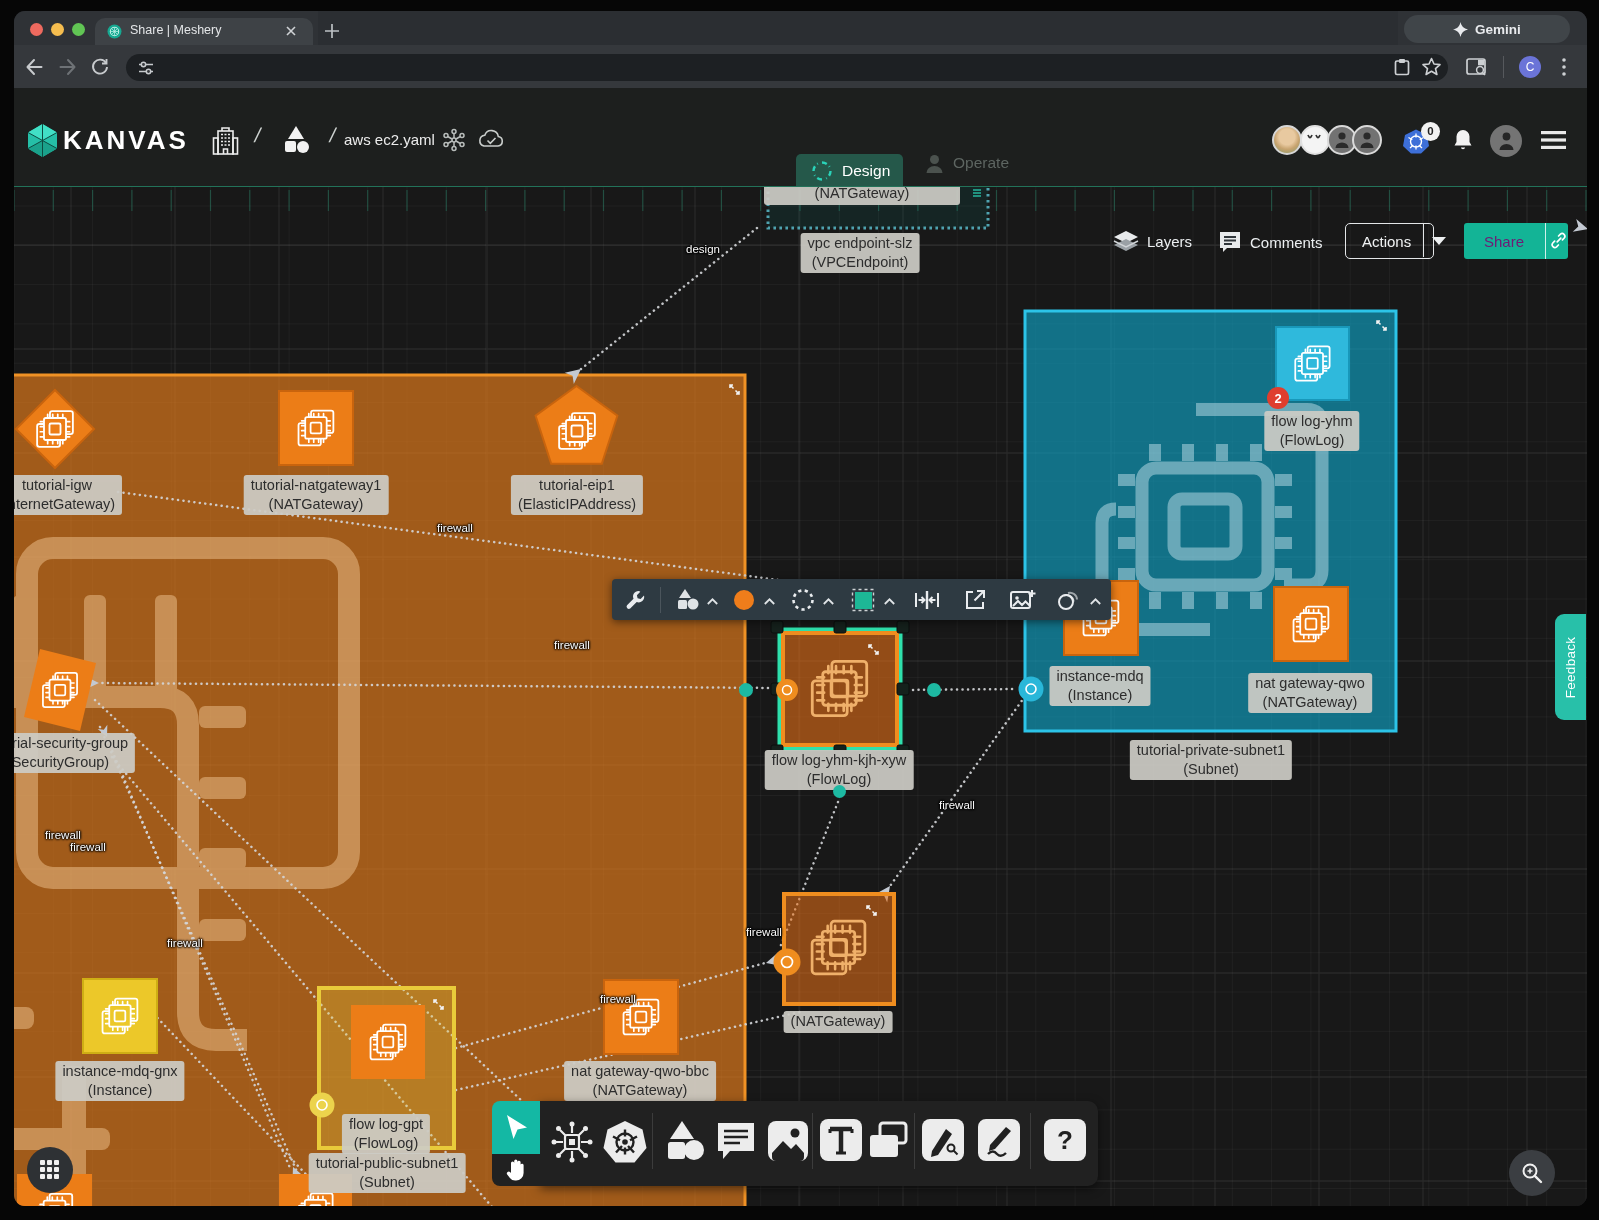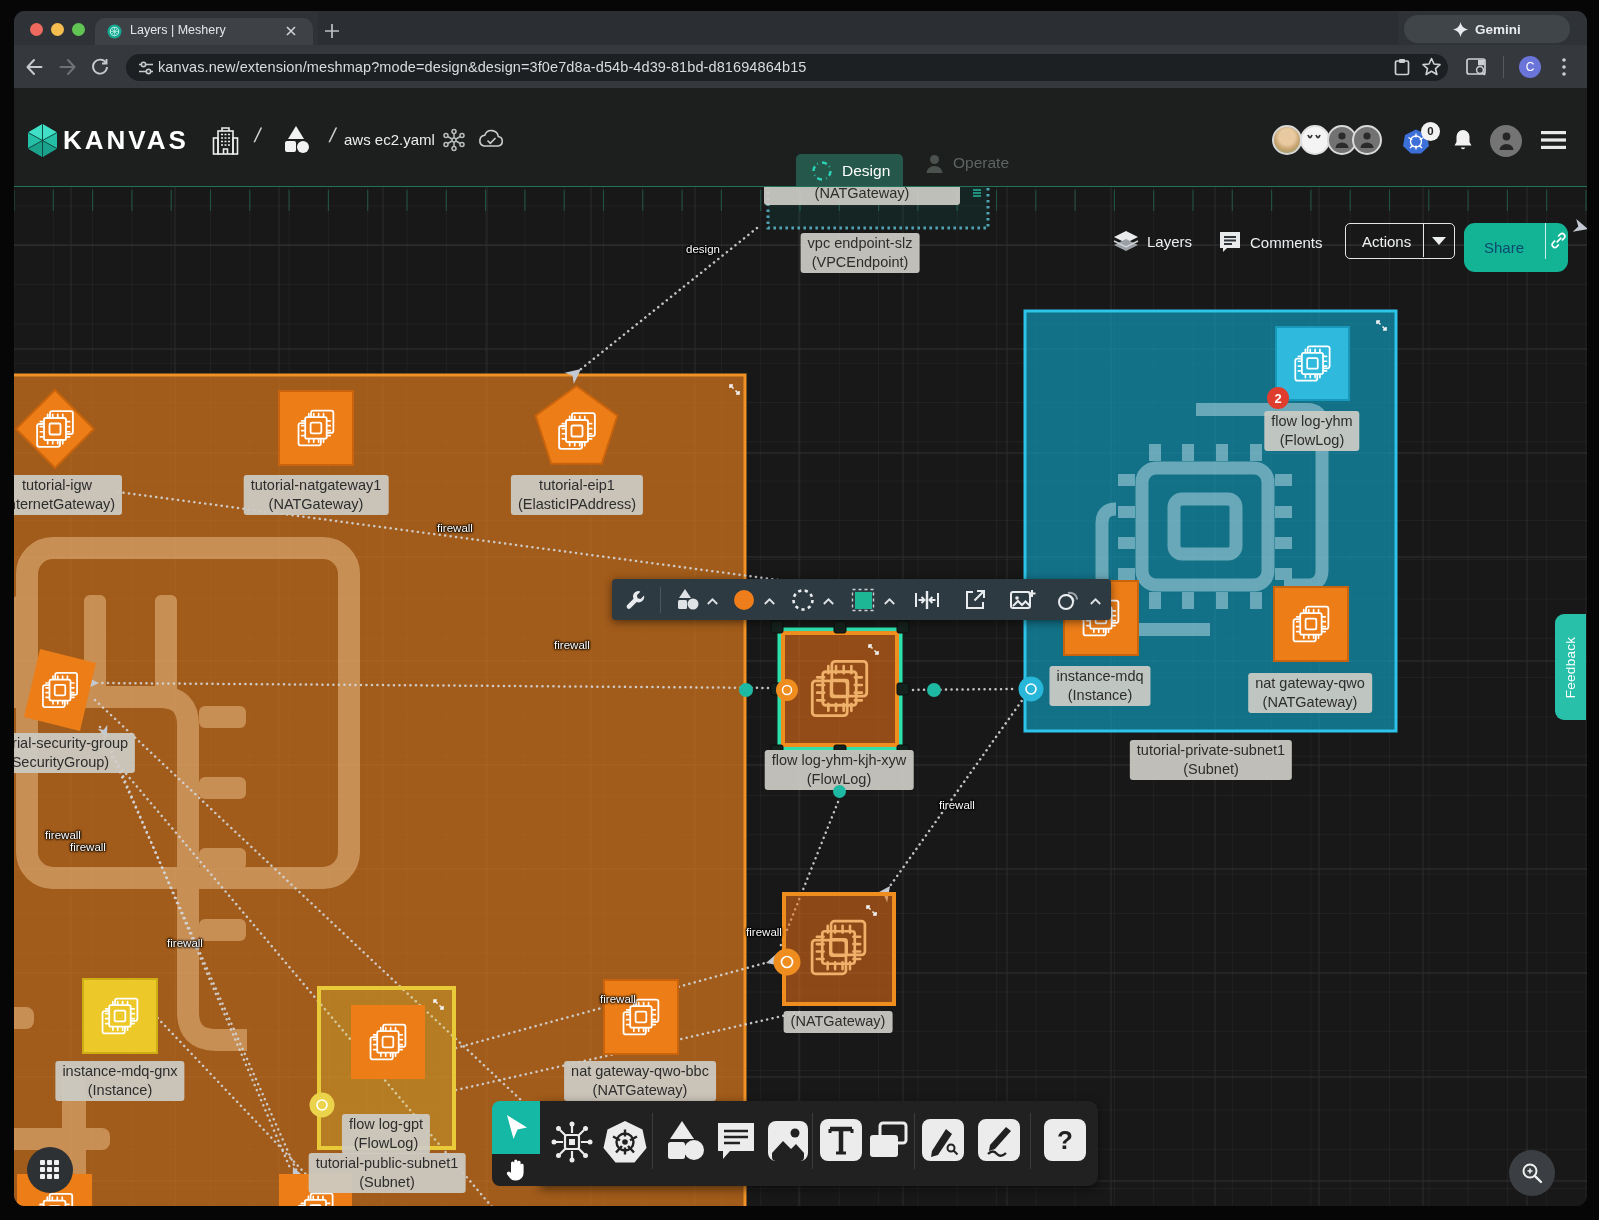--- a/index.html
+++ b/index.html
@@ -23,22 +23,22 @@
 .dtab{position:absolute;left:796px;top:154px;width:107px;height:33px;background:#25584a;border-radius:5px 5px 0 0;display:flex;align-items:center;color:#fff;font-size:15.5px}
 .otab{position:absolute;left:905px;top:154px;width:108px;height:33px;display:flex;align-items:flex-start;color:#5d6561;font-size:15.5px}
 .gline{position:absolute;left:14px;top:185.5px;width:1573px;height:2.5px;background:#227259}
 
 .cv{position:absolute;left:14px;top:187px;width:1573px;height:1019px;background:#181818;overflow:hidden}
 .cvc{position:absolute;left:-14px;top:-187px;width:1599px;height:1220px}
 .lbl{position:absolute;transform:translateX(-50%);background:rgba(204,203,197,0.93);color:#2d2d2d;font-size:14.5px;line-height:18.5px;text-align:center;border-radius:3px;padding:1px 7px 2px;white-space:nowrap}
 .elbl{position:absolute;transform:translateX(-50%);color:#fbfbfb;font-size:11.5px;line-height:12px;white-space:nowrap;text-shadow:0 1px 2px rgba(0,0,0,0.9),0 -1px 2px rgba(0,0,0,0.9),1px 0 2px rgba(0,0,0,0.9),-1px 0 2px rgba(0,0,0,0.9)}
 .ctxbar{position:absolute;left:612px;top:579px;width:499px;height:41px;background:#2e3a42;border-radius:4px;box-shadow:0 2px 8px rgba(0,0,0,0.5);display:flex;align-items:center}
 .cbtn{position:absolute;display:flex;align-items:center;color:#eceff1;font-size:15px;gap:8px}
-.actions{position:absolute;left:1345px;top:223px;width:110px;height:36px;border:1.5px solid #e3e6e8;border-radius:5px;color:#f0f2f3;font-size:15px;display:flex;align-items:center}
-.share{position:absolute;left:1464px;top:223px;width:104px;height:49px;background:#13b496;border-radius:11px;color:#0c4a6e;font-size:15px;display:flex;align-items:center}
+.actions{position:absolute;left:1345px;top:223px;width:89px;height:36px;border:1.5px solid #e3e6e8;border-radius:5px;color:#f0f2f3;font-size:15px;display:flex;align-items:center}
+.share{position:absolute;left:1464px;top:223px;width:104px;height:36px;background:#13b496;border-radius:3px;color:#701a75;font-size:15px;display:flex;align-items:center}
 .fb{position:absolute;left:1555px;top:614px;width:31px;height:106px;background:#28c0a9;border-radius:9px 0 0 9px;color:#fff;font-size:13.5px;display:flex;align-items:center;justify-content:center}
 .fb span{transform:rotate(-90deg);white-space:nowrap;letter-spacing:0.3px}
 .circbtn{position:absolute;border-radius:50%;display:flex;align-items:center;justify-content:center}
 .botbar{position:absolute;left:540px;top:1101px;width:558px;height:85px;background:#212121;border-radius:0 10px 10px 0;box-shadow:0 3px 10px rgba(0,0,0,0.5)}
 .selbtn{position:absolute;left:492px;top:1101px;width:48px;height:53px;background:#14b8a4;border-radius:8px 0 0 0}
 .handbtn{position:absolute;left:492px;top:1154px;width:48px;height:32px;background:#212121;border-radius:0 0 0 8px}
 </style></head>
 <body>
 <div id="page">
 <div class="win">
@@ -47,21 +47,21 @@
         <div class="abs" style="left:318px;top:11px;width:1080px;height:34px;background:#2b2e32"></div>
         <div class="tl" style="left:30px;background:#ee6a5f"></div>
         <div class="tl" style="left:51px;background:#f5bd4f"></div>
         <div class="tl" style="left:72px;background:#61c554"></div>
         <div class="tab">
           <svg class="abs" style="left:12px;top:6px" width="15" height="15" viewBox="0 0 15 15">
 <circle cx="7.5" cy="7.5" r="7" fill="#16a891"></circle>
             <circle cx="7.5" cy="7.5" r="4.2" fill="none" stroke="#bff0e6" stroke-width="1.1"></circle>
             <path d="M3.8 7.5h7.4M7.5 3.8v7.4M5 5l5 5M10 5l-5 5" stroke="#bff0e6" stroke-width="0.7"></path>
           </svg>
-<span class="abs" style="left:35px;top:5px">Layers | Meshery</span>
+<span class="abs" style="left:35px;top:5px">Share | Meshery</span>
 <svg class="abs" style="left:190px;top:7px" width="12" height="12">
             <path d="M2 2 L10 10 M10 2 L2 10" stroke="#cfd2d5" stroke-width="1.6"></path>
           </svg>
         </div>
         <svg class="abs" style="left:324px;top:23px" width="16" height="16">
           <path d="M8 1v14M1 8h14" stroke="#bdc1c5" stroke-width="1.7"></path>
         </svg>
         <div class="gem"><svg width="15" height="15" viewBox="0 0 15 15">
             <path d="M7.5 0 C8.2 4.2 10.8 6.8 15 7.5 C10.8 8.2 8.2 10.8 7.5 15 C6.8 10.8 4.2 8.2 0 7.5 C4.2 6.8 6.8 4.2 7.5 0Z" fill="#e8eaed"></path>
           </svg>Gemini</div>
@@ -77,21 +77,20 @@
           <path d="M16 6 A7 7 0 1 0 17 10" stroke="#c7cacd" stroke-width="1.9" fill="none"></path>
           <path d="M16.5 2 v4.5 h-4.5" fill="none" stroke="#c7cacd" stroke-width="1.9"></path>
         </svg>
         <svg class="abs" style="left:138px;top:60px" width="16" height="16" viewBox="0 0 16 16">
           <g stroke="#c7cacd" stroke-width="1.5" fill="none">
             <path d="M1 4.5h14M1 11.5h14"></path>
             <circle cx="5.5" cy="4.5" r="2.2" fill="#35383c"></circle>
             <circle cx="10.5" cy="11.5" r="2.2" fill="#35383c"></circle>
           </g>
         </svg>
-        <div class="url">kanvas.new/extension/meshmap?mode=design&amp;design=3f0e7d8a-d54b-4d39-81bd-d81694864b15</div>
         <svg class="abs" style="left:1393px;top:58px" width="18" height="19" viewBox="0 0 18 19">
           <rect x="2.5" y="3" width="13" height="13.5" rx="1.5" fill="none" stroke="#cdd0d3" stroke-width="1.7"></rect>
           <rect x="6" y="1" width="6" height="4" rx="1" fill="#cdd0d3"></rect>
         </svg>
         <svg class="abs" style="left:1422px;top:57px" width="19" height="19" viewBox="0 0 19 19">
           <path d="M9.5 1.5 L12 7 L18 7.6 L13.5 11.6 L14.9 17.5 L9.5 14.3 L4.1 17.5 L5.5 11.6 L1 7.6 L7 7Z" fill="none" stroke="#cdd0d3" stroke-width="1.6" stroke-linejoin="round"></path>
         </svg>
         <svg class="abs" style="left:1466px;top:58px" width="22" height="19" viewBox="0 0 22 19">
           <rect x="1" y="1" width="18" height="15" rx="2" fill="none" stroke="#cdd0d3" stroke-width="1.7"></rect>
           <rect x="12" y="1.8" width="6.3" height="5.5" fill="#cdd0d3"></rect>

